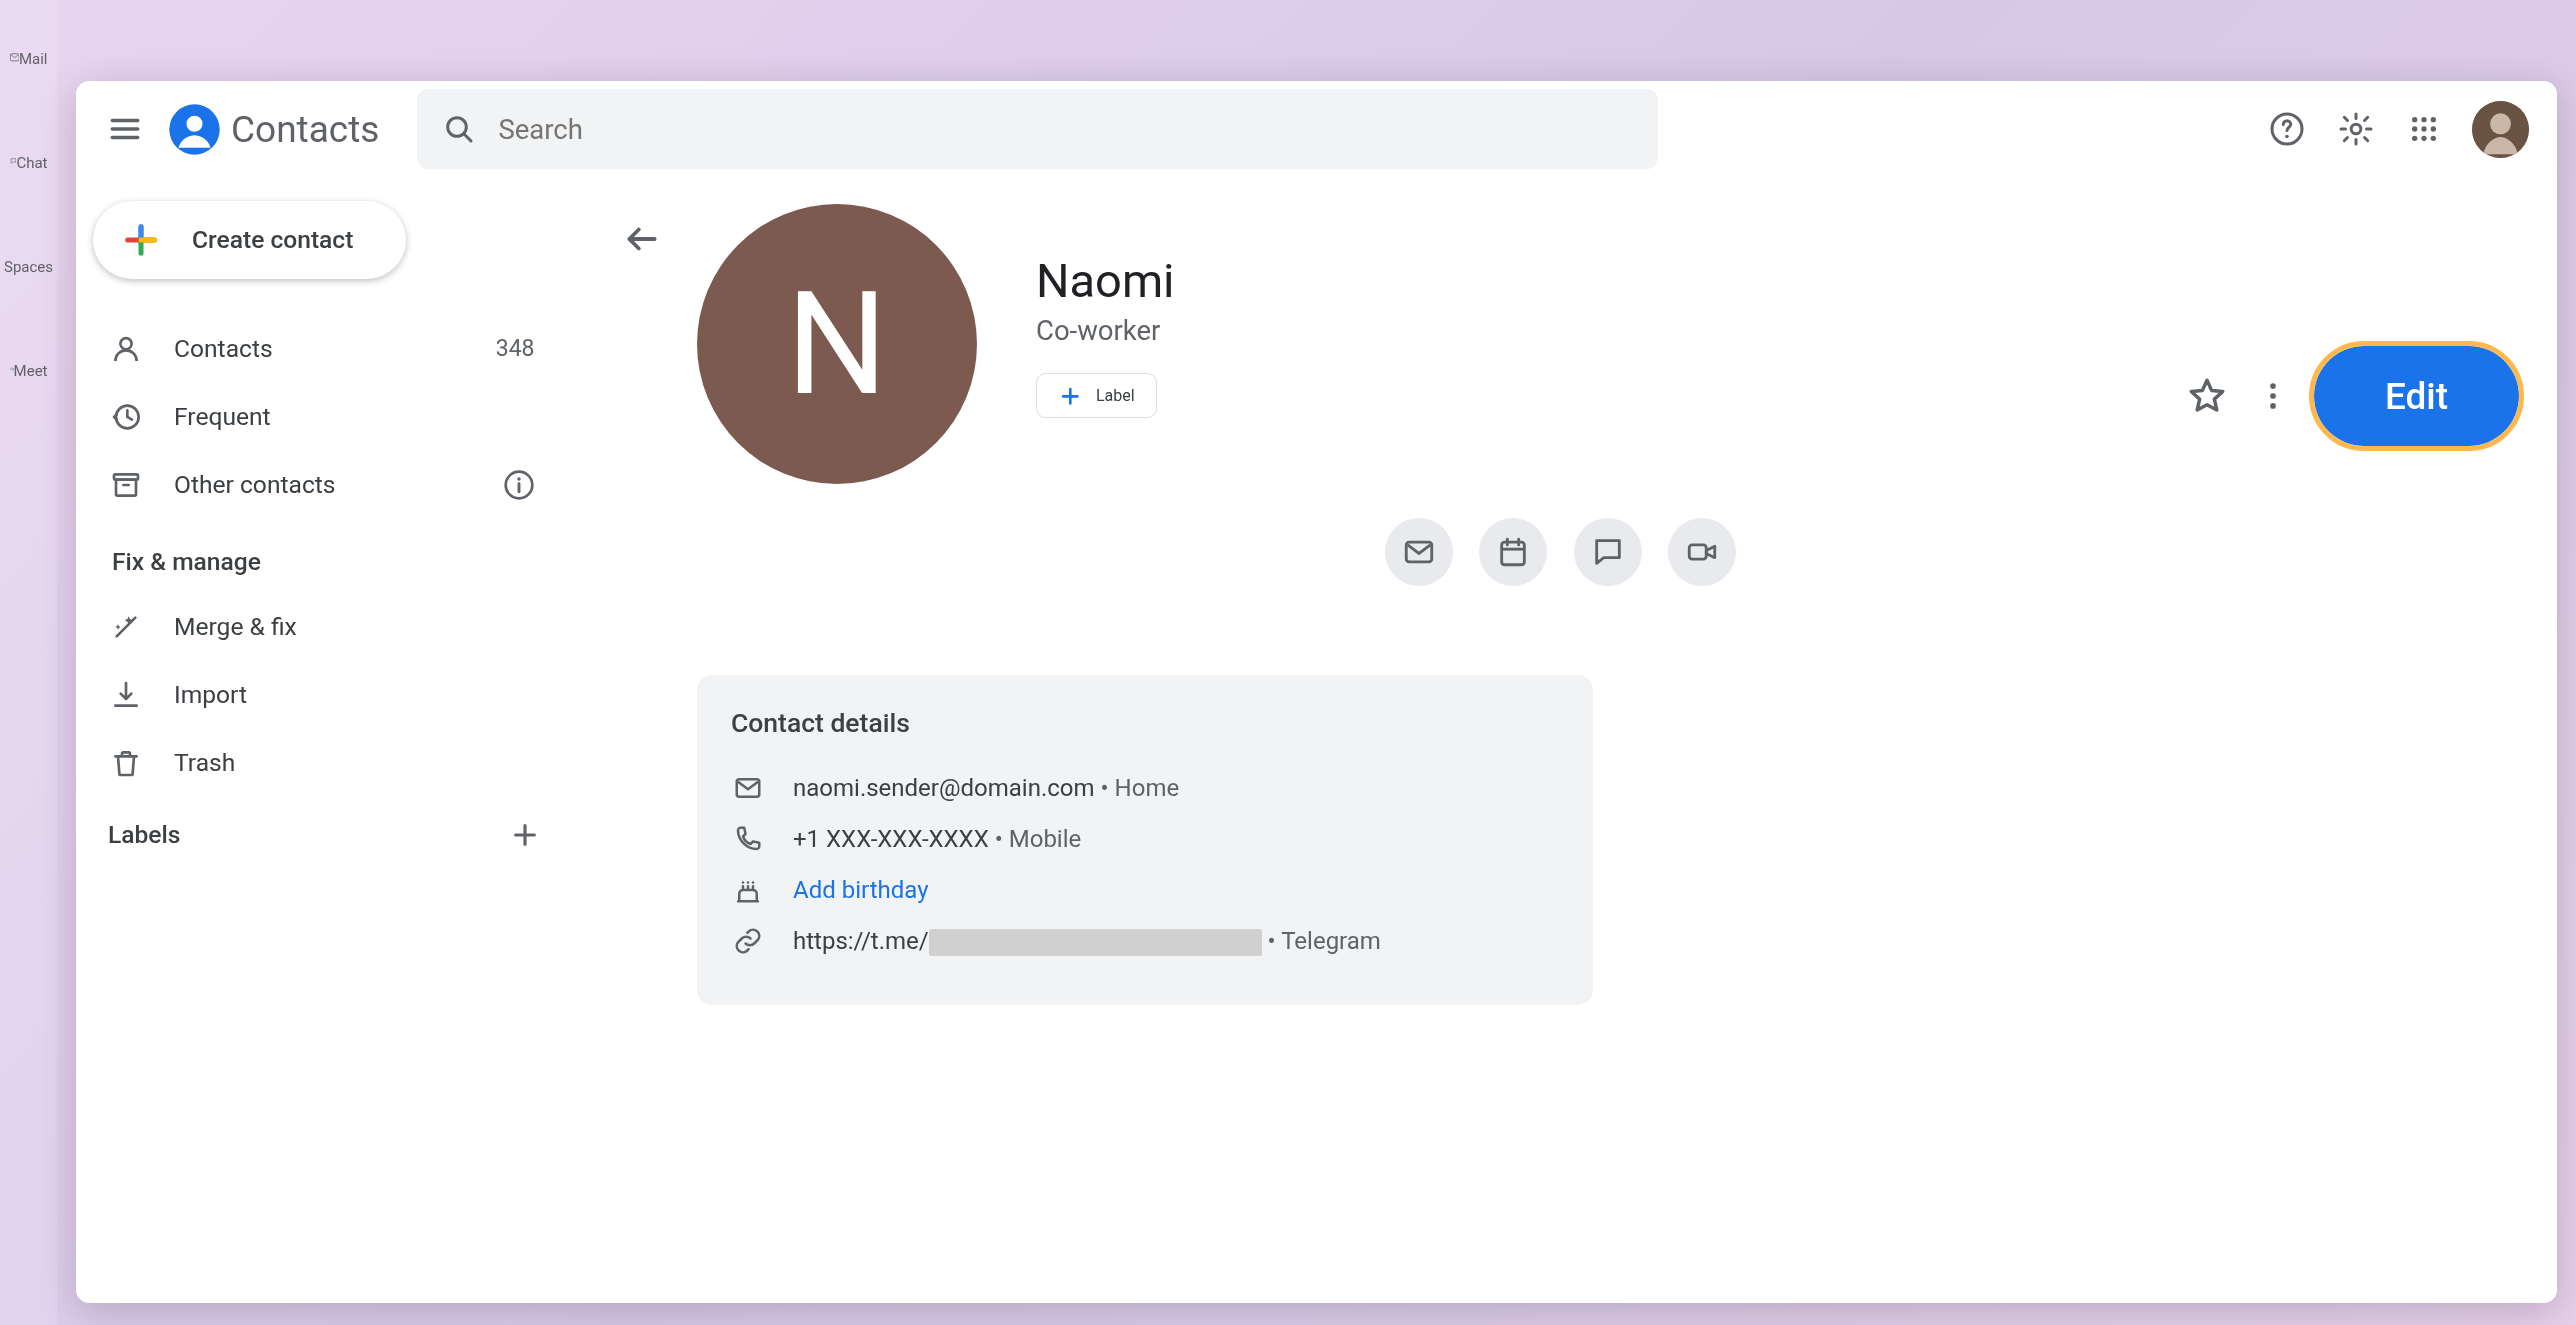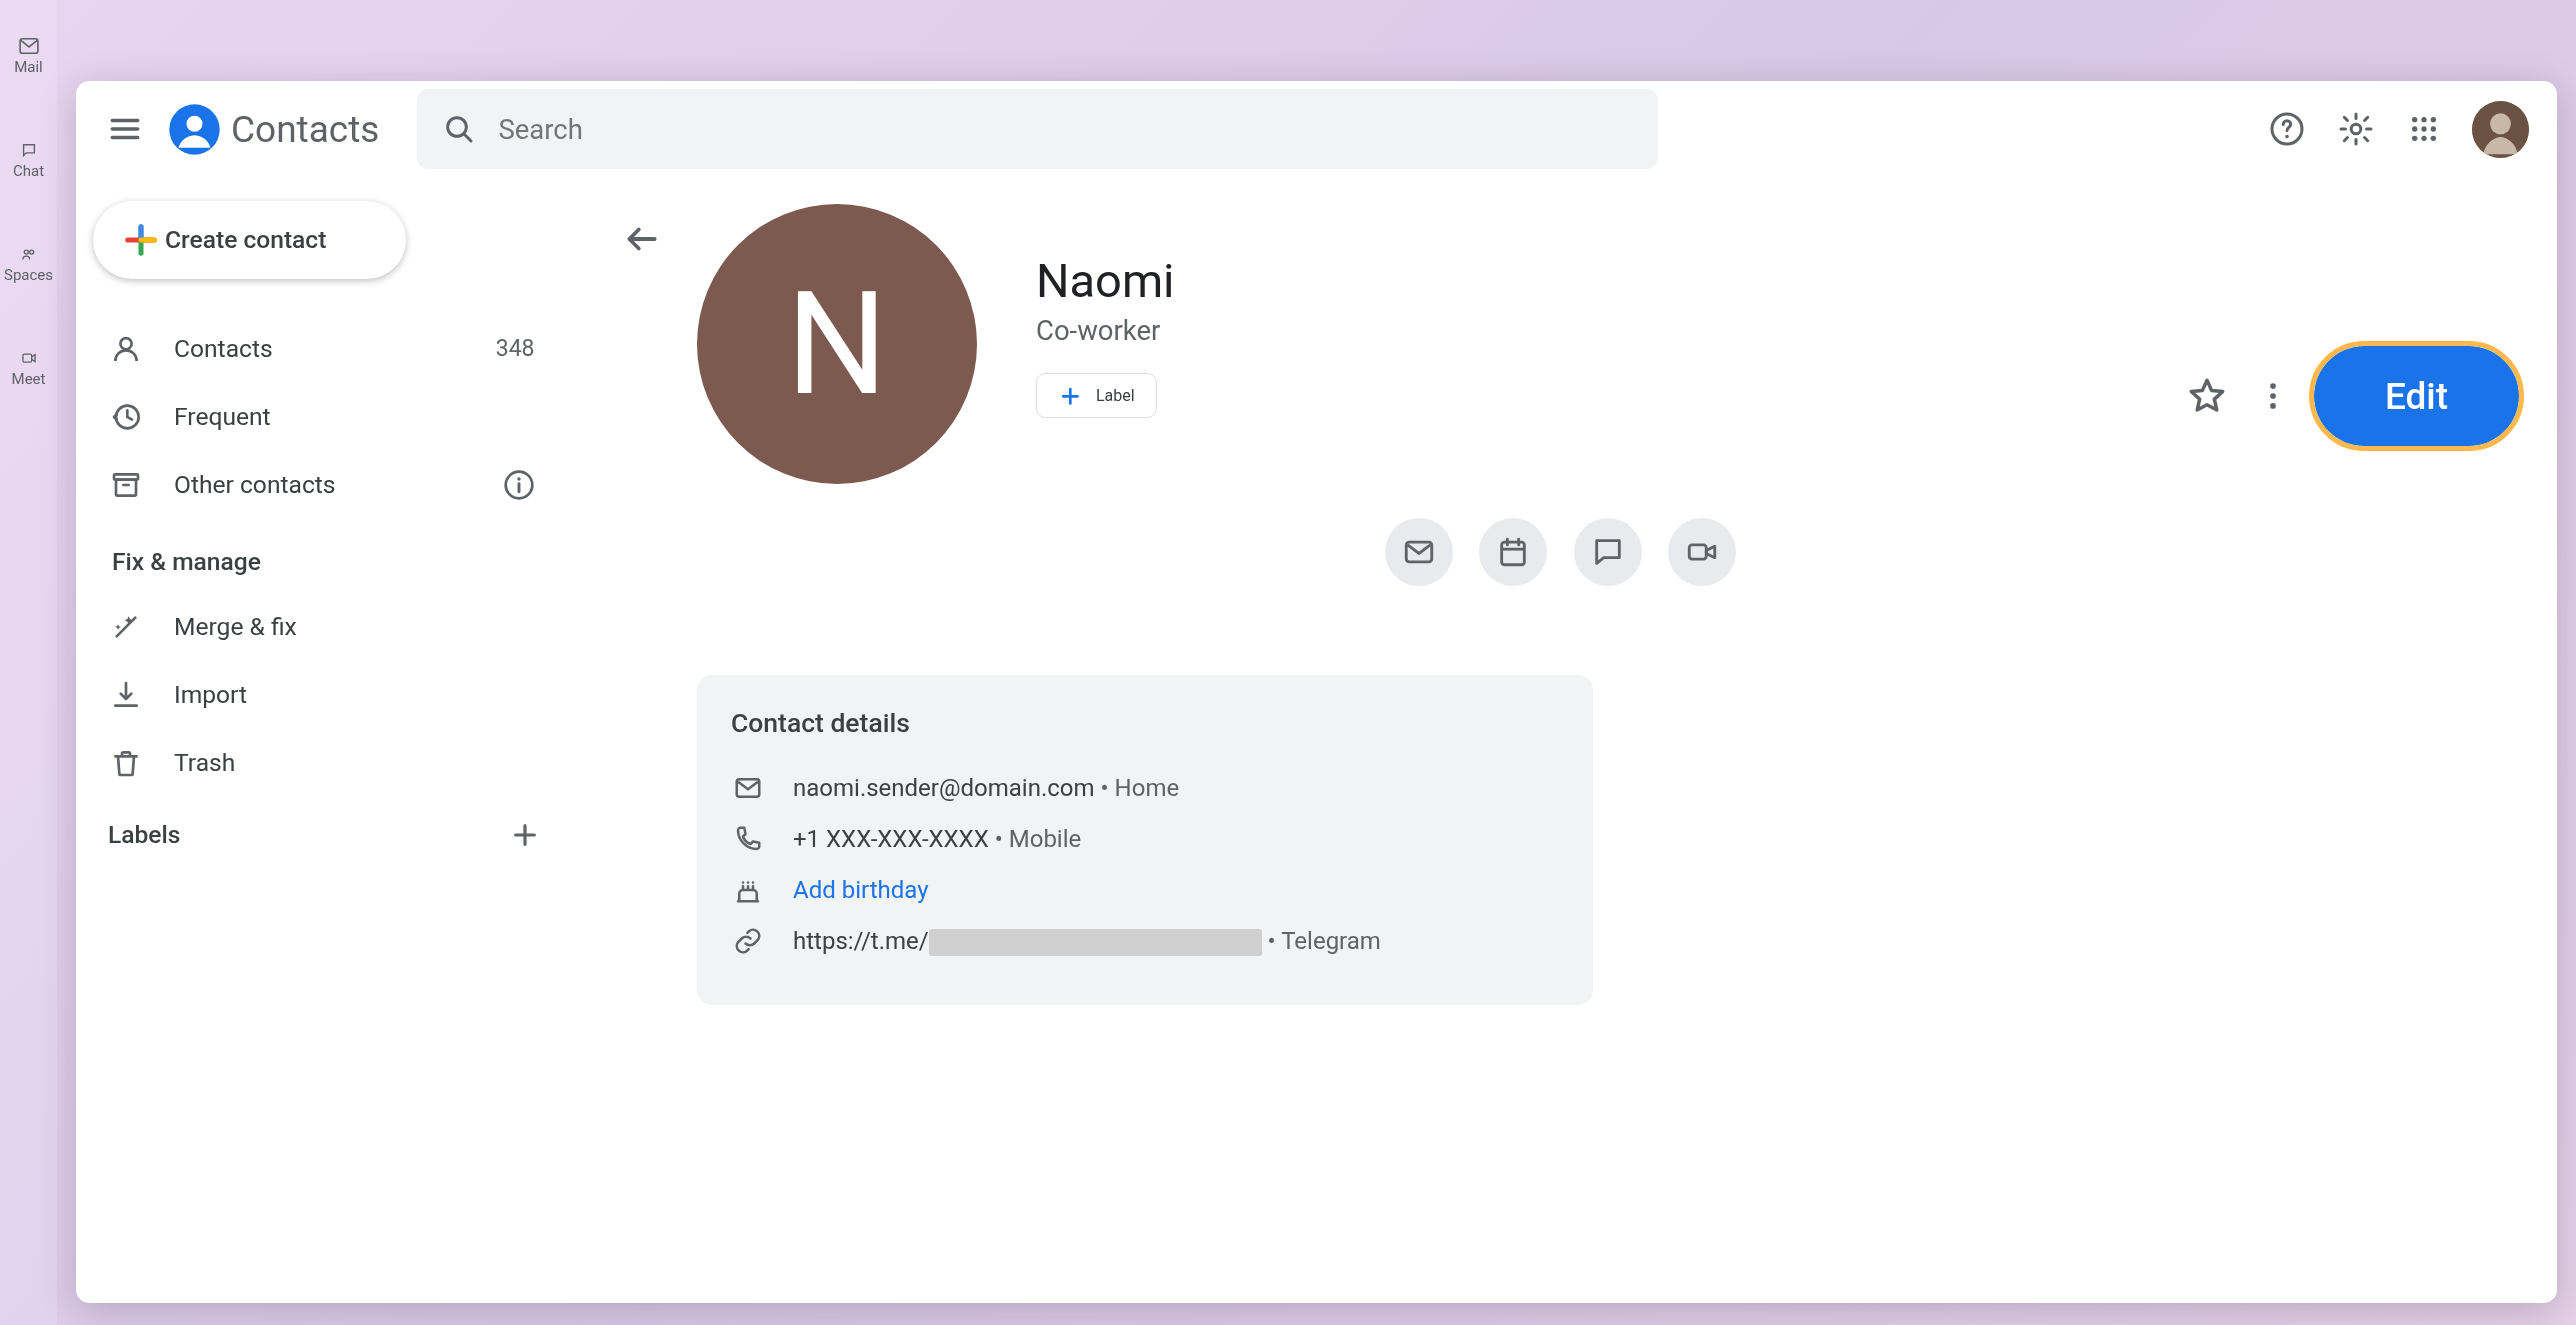--- a/index.html
+++ b/index.html
@@ -1,34 +1,34 @@
 <!DOCTYPE html>
 <html style="font-size:15px"><head>
 <meta charset="utf-8">
 <style>
 *{box-sizing:border-box;margin:0;padding:0;font-family:'Google Sans',Roboto,Arial,sans-serif}
 html,body{width:2576px;height:1326px;overflow:hidden}
 body{background:linear-gradient(135deg,#e8d5f0 0%,#d8c8e8 50%,#e5d0e8 100%);display:flex;align-items:center;justify-content:center}
 .bg-sidebar{position:absolute;left:0;top:0;width:57px;height:100%;background:rgba(255,255,255,0.15);display:flex;flex-direction:column;align-items:center;padding-top:38px;gap:66px}
-.bg-sidebar-item{width:38px;height:38px;display:flex;flex-direction:column;align-items:center;justify-content:center;font-size:17px;color:#5f6368}
+.bg-sidebar-item{width:38px;height:38px;display:flex;flex-direction:row;align-items:center;justify-content:center;font-size:17px;color:#5f6368}
 .bg-sidebar-label{font-size:15px;color:#5f6368;margin-top:3.8px}
 .window{position:relative;width:2481px;height:1222px;margin-left:57px;margin-top:57px;background:#fff;border-radius:13.3px;box-shadow:0 7.6px 38px rgba(0,0,0,0.18);display:flex;flex-direction:column;overflow:hidden}
 .header{height:97px;display:flex;align-items:center;padding:0 17px;gap:9.5px}
 .menu-btn{width:64px;height:64px;border-radius:50%;display:flex;align-items:center;justify-content:center;cursor:pointer}
 .logo{display:flex;align-items:center;gap:9.5px;margin-right:28px}
 .logo-mark{width:55px;height:55px}
 .logo-text{font-size:37px;color:#5f6368;font-weight:400}
 .search-bar{flex:0 0 1241px;height:80px;background:#f1f3f4;border-radius:11.4px;display:flex;align-items:center;padding:0 26.5px;gap:23px;margin-left:0}
 .search-input{flex:1;border:none;background:transparent;font-size:27.5px;color:#5f6368;outline:none}
 .header-right{margin-left:auto;display:flex;align-items:center;gap:26.5px;padding-right:11.4px}
 .header-icon{width:42px;height:42px;display:flex;align-items:center;justify-content:center;cursor:pointer;border-radius:50%}
 .avatar{width:57px;height:57px;border-radius:50%;background:#8a6d5a;overflow:hidden;display:flex;align-items:center;justify-content:center;color:#fff;font-size:24.6px}
 .body{flex:1;display:flex}
 .sidebar{width:502px;padding:23px 0 0 0;display:flex;flex-direction:column}
-.create-btn{margin-left:17px;width:313px;height:78px;border-radius:43px;background:#fff;box-shadow:0 1.9px 7.6px rgba(0,0,0,0.25);display:flex;align-items:center;gap:4px;padding:0 28px;cursor:pointer;font-size:24.6px;color:#3c4043;font-weight:500}
+.create-btn{margin-left:17px;width:313px;height:78px;border-radius:43px;background:#fff;box-shadow:0 1.9px 7.6px rgba(0,0,0,0.25);display:flex;align-items:center;gap:31px;padding:0 28px;cursor:pointer;font-size:24.6px;color:#3c4043;font-weight:500}
 .nav{margin-top:36px;display:flex;flex-direction:column}
 .nav-item{height:68px;display:flex;align-items:center;gap:32px;padding:0 34px;border-radius:0 34px 34px 0;cursor:pointer;font-size:24.6px;color:#3c4043}
 .nav-item .count{margin-left:auto;color:#5f6368;font-size:23px;padding-right:9.5px}
 .nav-item .info-icon{margin-left:auto;padding-right:9.5px}
 .section-title{font-size:24.6px;font-weight:500;color:#3c4043;padding:28px 36px 17px}
 .labels-row{display:flex;align-items:center;justify-content:space-between;padding:17px 32px}
 .labels-title{font-size:24.6px;font-weight:500;color:#3c4043}
 .add-label-btn{width:42px;height:42px;display:flex;align-items:center;justify-content:center;cursor:pointer}
 .main{flex:1;padding:26.5px 0 0 0;position:relative}
 .back-btn{position:absolute;left:38px;top:36px;width:51px;height:51px;display:flex;align-items:center;justify-content:center;cursor:pointer}

